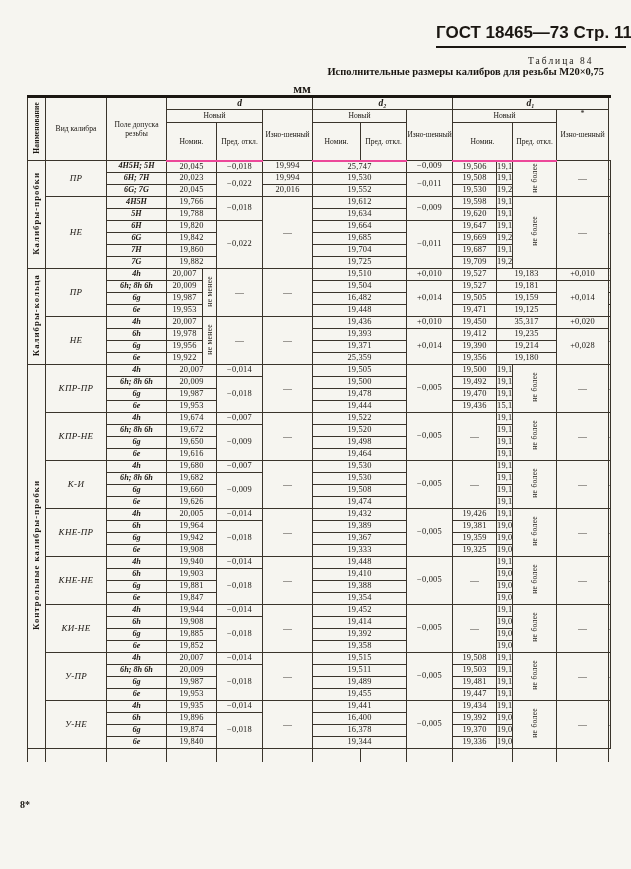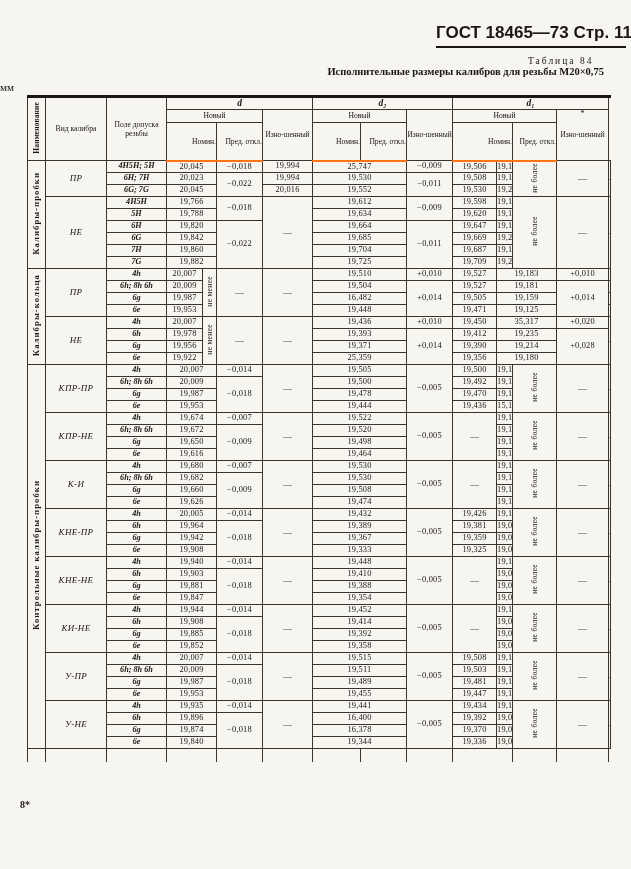--- a/index.html
+++ b/index.html
@@ -18,39 +18,39 @@
   }
   .tbl-label{
     position:absolute;top:56px;left:528px;width:90px;
     font-size:9.5px;letter-spacing:2px;white-space:nowrap;
   }
   .doc-title{
     position:absolute;top:66px;left:0;width:604px;text-align:right;
     font-weight:bold;font-size:10.5px;
   }
   .doc-units{
-    position:absolute;top:81px;left:0;width:604px;
-    font-weight:normal;font-size:11px;
+    position:absolute;top:81px;left:0;width:604px;text-align:center;
+    font-weight:bold;font-size:13px;
   }
   .footer-mark{
     position:absolute;top:799px;left:20px;
     font-weight:bold;font-size:10px;
   }
   table{
     position:absolute;left:27px;top:95px;width:584px;
     border-collapse:collapse;table-layout:fixed;
     border-top:3px solid #1b1712;
   }
   th,td{
     border:1px solid #3a342b;padding:0;margin:0;
     text-align:center;vertical-align:middle;overflow:hidden;
   }
   thead th{font-weight:normal;font-size:7.6px;line-height:1.2;}
   tr.h1{height:13px} tr.h2{height:13px} tr.h3{height:38px}
-  tr.h3 th{border-bottom:2px solid #f97316;text-align:right;}
+  tr.h3 th{border-bottom:2px solid #ec4899;}
   .ital{font-style:italic;font-weight:bold;font-size:9.5px;line-height:1;}
   th.worn{font-size:7.4px;}
   th.worn-star{position:relative;font-size:7.4px;}
   th.worn-star .star{position:absolute;top:0px;left:0;right:0;font-size:8px;line-height:8px;}
   tbody tr{height:12px;}
   tbody td{font-size:8.4px;line-height:1;}
   td.tol{font-style:italic;font-weight:bold;font-size:8.2px;}
   td.kind{font-style:italic;font-weight:normal;font-size:9px;letter-spacing:.3px;}
   td.num{font-size:8.4px;letter-spacing:.2px;}
   td.dash{font-size:9px;}

